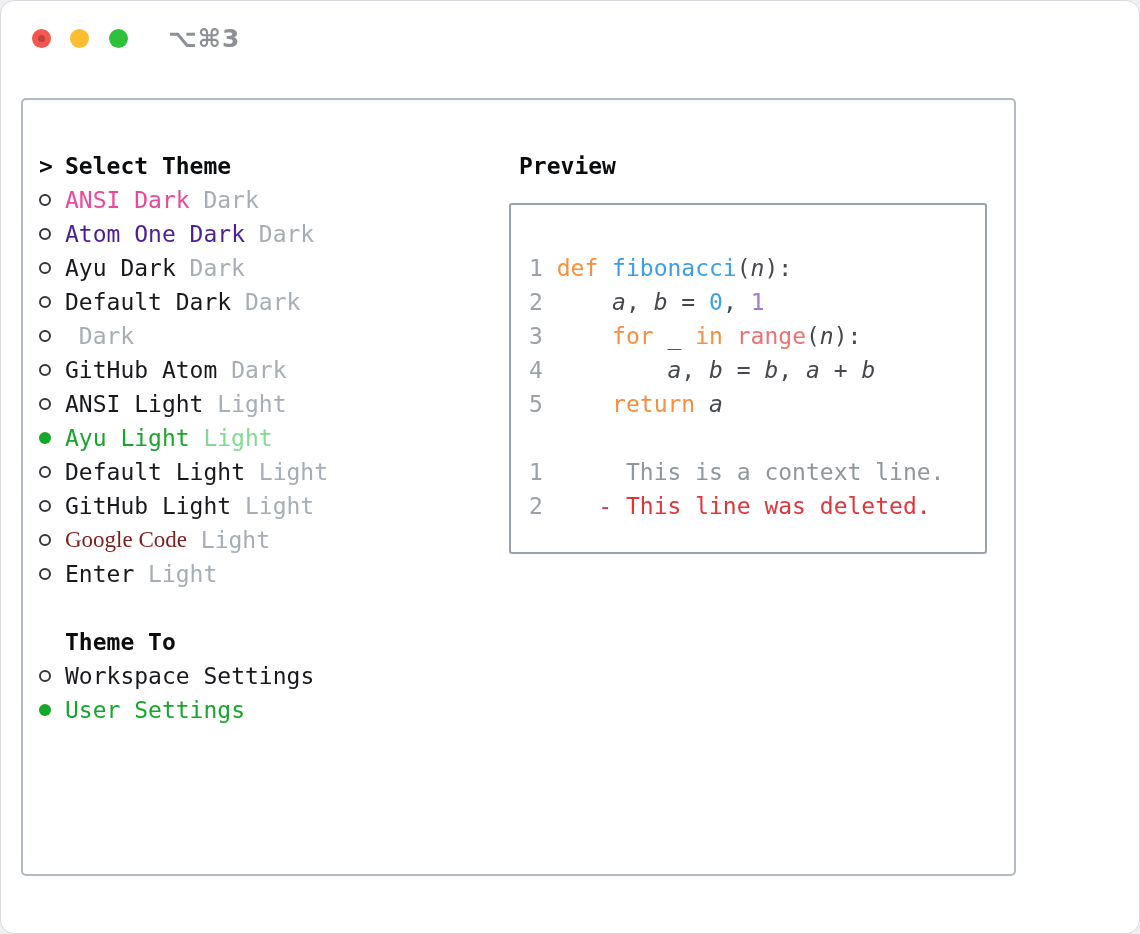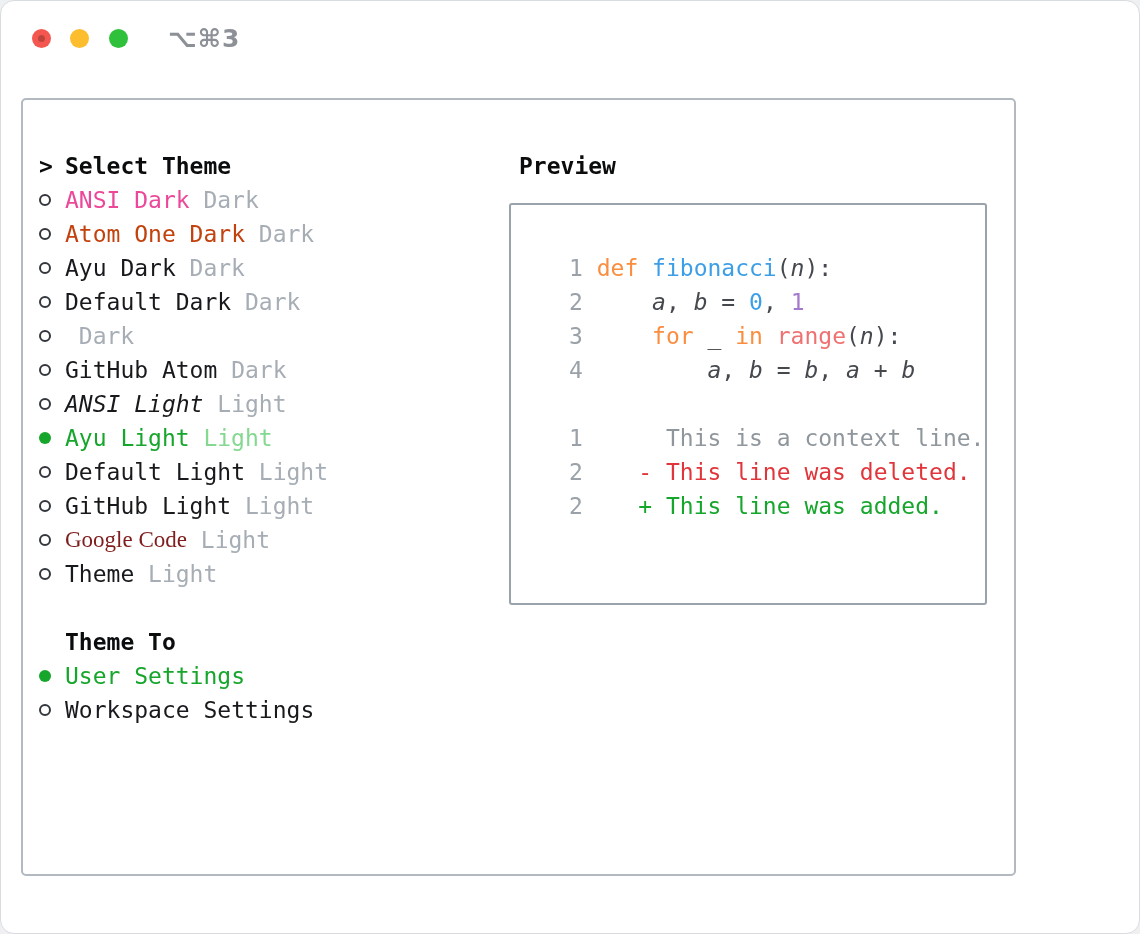--- a/index.html
+++ b/index.html
@@ -44,24 +44,23 @@
   .dot.filled{width:12px;height:12px;border:none;}
   .cat{margin-left:0.6em;}
   .spacer{height:34px;}
   .hint{
     width:440px;font-size:23px;line-height:34px;color:#a6adb4;
     word-spacing:normal;
   }
   
   .preview-heading{position:absolute;left:496px;top:49px;}
   .preview-box{
-    position:absolute;left:486px;top:103px;width:478px;height:402px;
+    position:absolute;left:486px;top:103px;width:478px;height:351px;
     border:2px solid #9aa2ab;border-radius:3px;box-sizing:border-box;
     background:#ffffff;
-    padding-left:40px;
   }
   #code-lines{padding:46px 0 0 18px;}
   .code-line{
     height:34px;line-height:34px;white-space:pre;font-size:23px;
   }
 </style>
 </head>
 <body>
 
 <div class="window">
@@ -88,21 +87,21 @@
             <span class="prefix">
               <i class="dot open"></i>
             </span>
             <span class="nm" style="color: #ec4899;">ANSI Dark</span>
             <span class="cat" style="color: rgb(166, 173, 180);">Dark</span>
           </div>
           <div class="row">
             <span class="prefix">
               <i class="dot open"></i>
             </span>
-            <span class="nm" style="color: #c2410c;">Atom One Dark</span>
+            <span class="nm" style="color: #4c1d95;">Atom One Dark</span>
             <span class="cat" style="color: rgb(166, 173, 180);">Dark</span>
           </div>
           <div class="row">
             <span class="prefix">
               <i class="dot open"></i>
             </span>
             <span class="nm" style="color: rgb(23, 25, 28);">Ayu Dark</span>
             <span class="cat" style="color: rgb(166, 173, 180);">Dark</span>
           </div>
           <div class="row">
@@ -122,21 +121,21 @@
             <span class="prefix">
               <i class="dot open"></i>
             </span>
             <span class="nm" style="color: rgb(23, 25, 28);">GitHub Atom</span>
             <span class="cat" style="color: rgb(166, 173, 180);">Dark</span>
           </div>
           <div class="row">
             <span class="prefix">
               <i class="dot open"></i>
             </span>
-            <span class="nm" style="color: rgb(23, 25, 28); font-style: italic;">ANSI Light</span>
+            <span class="nm" style="color: rgb(23, 25, 28);">ANSI Light</span>
             <span class="cat" style="color: rgb(166, 173, 180);">Light</span>
           </div>
           <div class="row">
             <span class="prefix">
               <i class="dot filled" style="background: rgb(22, 166, 44);"></i>
             </span>
             <span class="nm" style="color: rgb(22, 166, 44);">Ayu Light</span>
             <span class="cat" style="color: rgb(132, 216, 146);">Light</span>
           </div>
           <div class="row">
@@ -157,62 +156,62 @@
             <span class="prefix">
               <i class="dot open"></i>
             </span>
             <span class="nm" style="color: #7f1d1d; font-family: Liberation Serif, serif;">Google Code</span>
             <span class="cat" style="color: rgb(166, 173, 180);">Light</span>
           </div>
           <div class="row">
             <span class="prefix">
               <i class="dot open"></i>
             </span>
-            <span class="nm" style="color: rgb(23, 25, 28);">Theme</span>
+            <span class="nm" style="color: rgb(23, 25, 28);">Enter</span>
             <span class="cat" style="color: rgb(166, 173, 180);">Light</span>
           </div>
         </div>
 
       <div class="spacer"></div>
 
       <div class="row heading">
         <span class="prefix"></span>
         <span>Theme To</span>
       </div>
 
       <div id="apply-list">
           <div class="row">
             <span class="prefix">
+              <i class="dot open"></i>
+            </span>
+            <span class="nm" style="color: rgb(23, 25, 28);">Workspace Settings</span>
+          </div>
+          <div class="row">
+            <span class="prefix">
               <i class="dot filled" style="background: rgb(22, 166, 44);"></i>
             </span>
             <span class="nm" style="color: rgb(22, 166, 44);">User Settings</span>
-          </div>
-          <div class="row">
-            <span class="prefix">
-              <i class="dot open"></i>
-            </span>
-            <span class="nm" style="color: rgb(23, 25, 28);">Workspace Settings</span>
           </div>
         </div>
 
       <div class="spacer"></div>
 
     </div>
 
     <div class="row heading preview-heading">
       <span>Preview</span>
     </div>
 
     <div class="preview-box">
       <div id="code-lines">
           <div class="code-line"><span style="color: rgb(154, 161, 168);">1 </span><span style="color: rgb(250, 141, 62);">def </span><span style="color: rgb(59, 158, 230);">fibonacci</span><span style="color: rgb(69, 73, 78);">(</span><span style="color: rgb(69, 73, 78); font-style: italic;">n</span><span style="color: rgb(69, 73, 78);">):</span></div>
           <div class="code-line"><span style="color: rgb(154, 161, 168);">2 </span><span style="color: rgb(69, 73, 78);">    </span><span style="color: rgb(69, 73, 78); font-style: italic;">a</span><span style="color: rgb(69, 73, 78);">, </span><span style="color: rgb(69, 73, 78); font-style: italic;">b</span><span style="color: rgb(69, 73, 78);"> = </span><span style="color: rgb(59, 158, 230);">0</span><span style="color: rgb(69, 73, 78);">, </span><span style="color: rgb(163, 122, 204);">1</span></div>
           <div class="code-line"><span style="color: rgb(154, 161, 168);">3 </span><span style="color: rgb(69, 73, 78);">    </span><span style="color: rgb(250, 141, 62);">for</span><span style="color: rgb(69, 73, 78);"> _ </span><span style="color: rgb(250, 141, 62);">in</span><span style="color: rgb(69, 73, 78);"> </span><span style="color: rgb(240, 113, 113);">range</span><span style="color: rgb(69, 73, 78);">(</span><span style="color: rgb(69, 73, 78); font-style: italic;">n</span><span style="color: rgb(69, 73, 78);">):</span></div>
           <div class="code-line"><span style="color: rgb(154, 161, 168);">4 </span><span style="color: rgb(69, 73, 78);">        </span><span style="color: rgb(69, 73, 78); font-style: italic;">a</span><span style="color: rgb(69, 73, 78);">, </span><span style="color: rgb(69, 73, 78); font-style: italic;">b</span><span style="color: rgb(69, 73, 78);"> = </span><span style="color: rgb(69, 73, 78); font-style: italic;">b</span><span style="color: rgb(69, 73, 78);">, </span><span style="color: rgb(69, 73, 78); font-style: italic;">a</span><span style="color: rgb(69, 73, 78);"> + </span><span style="color: rgb(69, 73, 78); font-style: italic;">b</span></div>
+          <div class="code-line"><span style="color: rgb(154, 161, 168);">5 </span><span style="color: rgb(69, 73, 78);">    </span><span style="color: rgb(250, 141, 62);">return</span><span style="color: rgb(69, 73, 78);"> </span><span style="color: rgb(69, 73, 78); font-style: italic;">a</span></div>
           <div class="code-line"></div>
           <div class="code-line"><span style="color: rgb(154, 161, 168);">1</span><span style="color: rgb(143, 150, 156);">      This is a context line.</span></div>
           <div class="code-line"><span style="color: rgb(154, 161, 168);">2</span><span style="color: rgb(69, 73, 78);">    </span><span style="color: rgb(224, 54, 59);">- This line was deleted.</span></div>
-          <div class="code-line"><span style="color: rgb(154, 161, 168);">2</span><span style="color: rgb(69, 73, 78);">    </span><span style="color: rgb(22, 166, 44);">+ This line was added.</span></div>
         </div>
     </div>
 
   </div>
 </div>
 
 </body></html>

